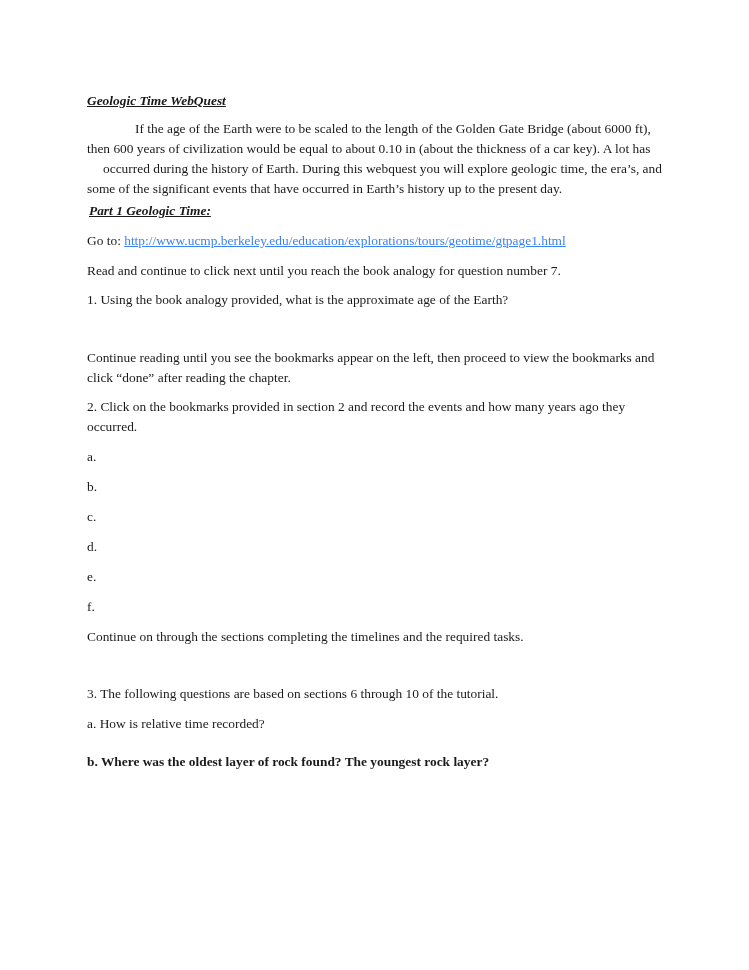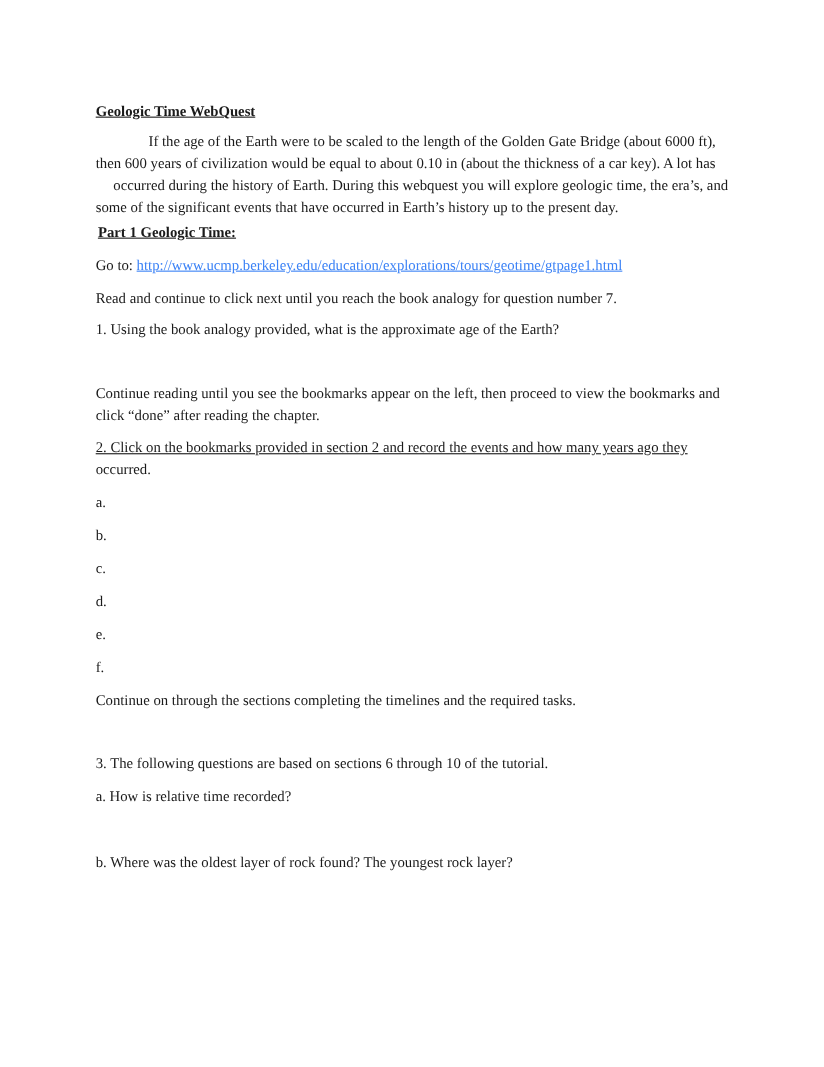--- a/index.html
+++ b/index.html
@@ -24,20 +24,21 @@
     }
     .ln {
       position: absolute;
       left: 0;
       white-space: nowrap;
       line-height: 18px;
     }
     .title {
       font-weight: bold;
       text-decoration: underline;
+      font-style: italic;
     }
     .indent { padding-left: 48px; }
     a.link {
       color: #3b82f6;
       text-decoration: underline;
     }
   </style>
 </head>
 <body>
 
@@ -56,29 +57,29 @@
     <span>Go to: </span><a class="link" href="#">http://www.ucmp.berkeley.edu/education/explorations/tours/geotime/gtpage1.html</a>
   </div>
 
   <div class="ln" style="top:262px;">Read and continue to click next until you reach the book analogy for question number 7.</div>
 
   <div class="ln" style="top:291px;">1. Using the book analogy provided, what is the approximate age of the Earth?</div>
 
   <div class="ln" style="top:349px;">Continue reading until you see the bookmarks appear on the left, then proceed to view the bookmarks and</div>
   <div class="ln" style="top:369px;">click “done” after reading the chapter.</div>
 
-  <div class="ln" style="top:398px;text-decoration:underline;">2. Click on the bookmarks provided in section 2 and record the events and how many years ago they</div>
+  <div class="ln" style="top:398px;">2. Click on the bookmarks provided in section 2 and record the events and how many years ago they</div>
   <div class="ln" style="top:418px;">occurred.</div>
 
   <div class="ln" style="top:448px;">a.</div>
   <div class="ln" style="top:478px;">b.</div>
   <div class="ln" style="top:508px;">c.</div>
   <div class="ln" style="top:538px;">d.</div>
   <div class="ln" style="top:568px;">e.</div>
   <div class="ln" style="top:598px;">f.</div>
 
   <div class="ln" style="top:628px;">Continue on through the sections completing the timelines and the required tasks.</div>
 
   <div class="ln" style="top:685px;">3. The following questions are based on sections 6 through 10 of the tutorial.</div>
   <div class="ln" style="top:715px;">a. How is relative time recorded?</div>
-  <div class="ln" style="top:775px;">b. Where was the oldest layer of rock found? The youngest rock layer?</div>
+  <div class="ln" style="top:753px;font-weight:bold;">b. Where was the oldest layer of rock found? The youngest rock layer?</div>
 
 </div>
 
 </body></html>

